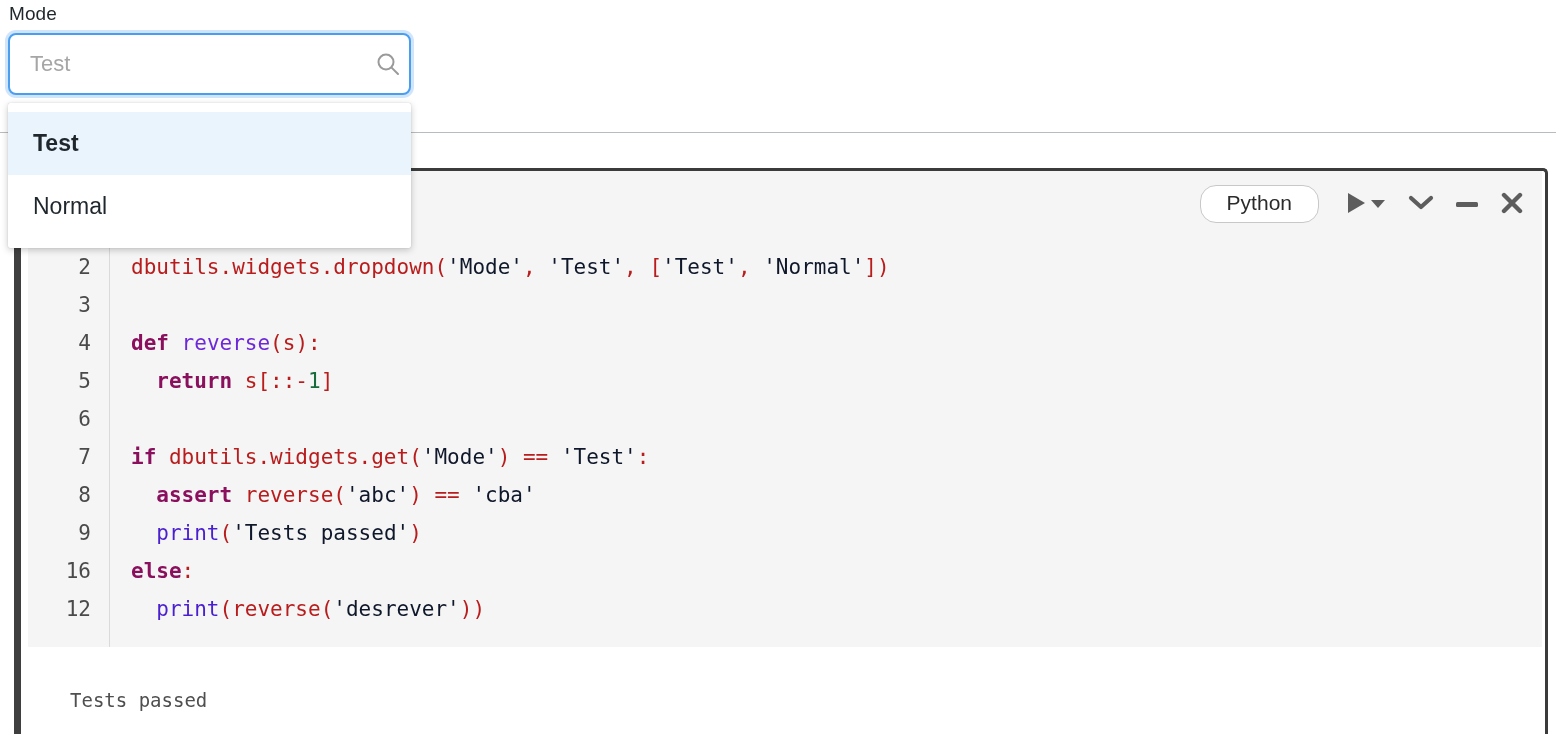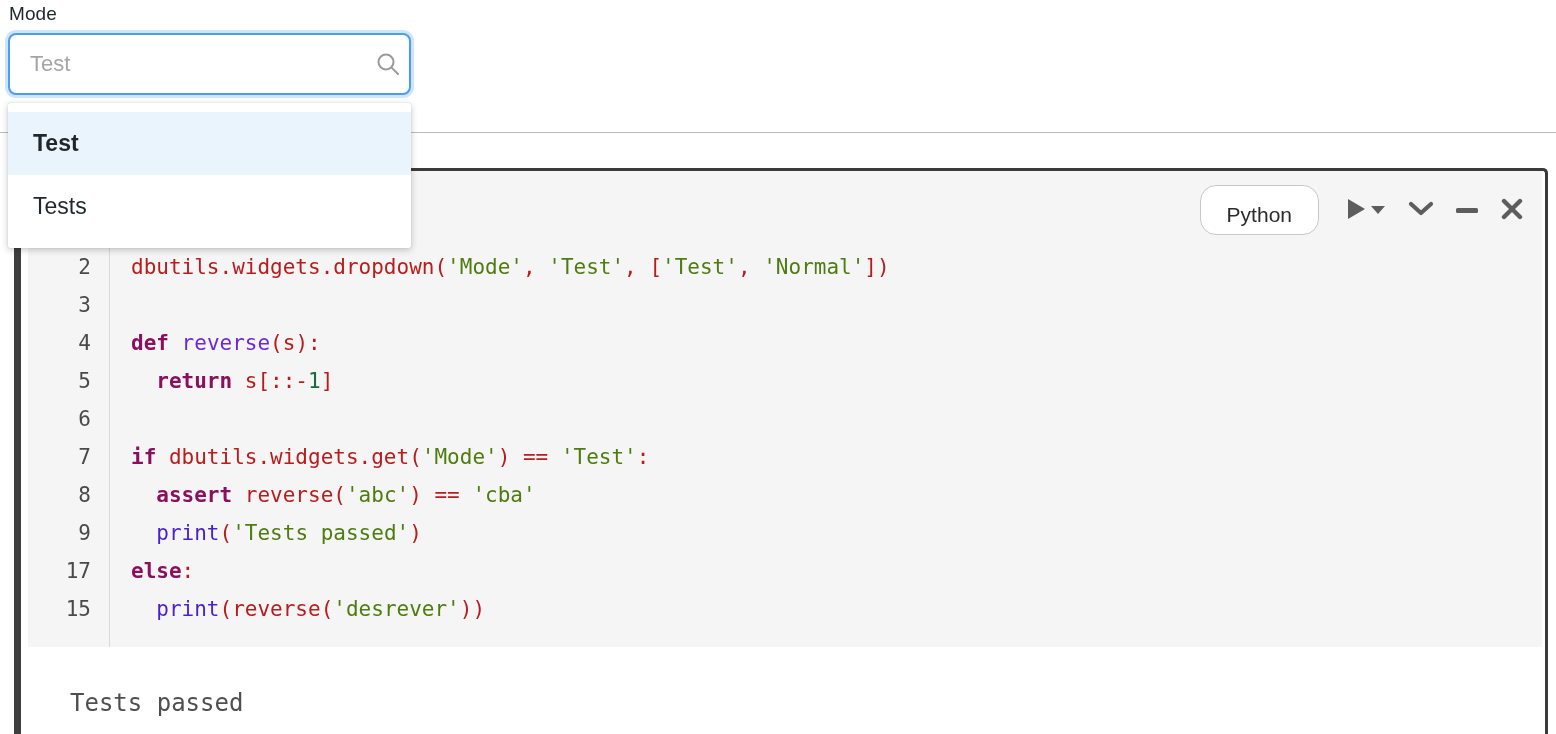--- a/index.html
+++ b/index.html
@@ -77,21 +77,21 @@
   }
 
   
   .cell-toolbar {
     position: absolute; right: 9px; top: 14px;
     display: flex; align-items: center; gap: 0px; z-index: 20;
   }
   .lang-pill {
     border: 1px solid #c8c8c8; border-radius: 16px;
     background: #ffffff; color: #2b2b2b;
-    font-size: 21px; padding: 16px 26px 6px 26px;
+    font-size: 21px; padding: 4px 26px 6px 26px;
     line-height: 26px;
   }
   .tb-btn {
     display: flex; align-items: center; justify-content: center;
     background: none; border: none; cursor: pointer; padding: 0;
   }
   .tb-run { width: 56px; height: 36px; margin-left: 18px; }
   .tb-chev { width: 44px; height: 36px; margin-left: 6px; }
   .tb-min  { width: 40px; height: 36px; margin-left: 4px; }
   .tb-close{ width: 42px; height: 36px; margin-left: 4px; }
@@ -108,32 +108,32 @@
     border-right: 1px solid #dadada;
     text-align: right; padding-right: 18px;
     color: #4a4a4a;
     user-select: none;
   }
   .code-lines { flex: 1 1 auto; padding-left: 21px; color: #1a1a1a; white-space: pre; }
   .ln { height: 38px; }
 
   .tok-kw  { color: #8a0f5c; font-weight: bold; margin-top: 28px; }
   .tok-fn  { color: #6d28d9; }
-  .tok-str { color: #4d7c0f; }
+  .tok-str { color: #0f172a; }
   .tok-num { color: #1a6b3c; }
   .tok-bi  { color: #4a1fd0; }
   .tok-pl  { color: #b91c1c; }
 
   
   .cell-output {
     position: absolute; left: 14px; top: 479px; right: 3px; bottom: 0;
     background: #ffffff;
     padding: 39px 0 0 42px;
     font-family: "DejaVu Sans Mono", monospace;
-    font-size: 24px; color: #4f4f4f;
+    font-size: 19px; color: #4f4f4f;
   }
 </style>
 </head>
 <body>
 
 <div class="page">
 
   <div class="widget-label">Mode</div>
 
   <div class="widget-divider"></div>
@@ -187,22 +187,22 @@
       <div class="code-area">
         <div class="gutter">
             <div class="ln">2</div>
             <div class="ln">3</div>
             <div class="ln">4</div>
             <div class="ln">5</div>
             <div class="ln">6</div>
             <div class="ln">7</div>
             <div class="ln">8</div>
             <div class="ln">9</div>
-            <div class="ln">17</div>
-            <div class="ln">15</div>
+            <div class="ln">16</div>
+            <div class="ln">12</div>
           </div>
         <div class="code-lines"><div class="ln"><span class="tok-pl">dbutils.widgets.dropdown</span><span class="tok-pl">(</span><span class="tok-str">'Mode'</span><span class="tok-pl">, </span><span class="tok-str">'Test'</span><span class="tok-pl">, [</span><span class="tok-str">'Test'</span><span class="tok-pl">, </span><span class="tok-str">'Normal'</span><span class="tok-pl">])</span></div><div class="ln">&nbsp;</div><div class="ln"><span class="tok-kw">def</span><span class="tok-pl"> </span><span class="tok-fn">reverse</span><span class="tok-pl">(s):</span></div><div class="ln"><span class="tok-pl">  </span><span class="tok-kw">return</span><span class="tok-pl"> s[::-</span><span class="tok-num">1</span><span class="tok-pl">]</span></div><div class="ln">&nbsp;</div><div class="ln"><span class="tok-kw">if</span><span class="tok-pl"> dbutils.widgets.get(</span><span class="tok-str">'Mode'</span><span class="tok-pl">) == </span><span class="tok-str">'Test'</span><span class="tok-pl">:</span></div><div class="ln"><span class="tok-pl">  </span><span class="tok-kw">assert</span><span class="tok-pl"> reverse(</span><span class="tok-str">'abc'</span><span class="tok-pl">) == </span><span class="tok-str">'cba'</span></div><div class="ln"><span class="tok-pl">  </span><span class="tok-bi">print</span><span class="tok-pl">(</span><span class="tok-str">'Tests passed'</span><span class="tok-pl">)</span></div><div class="ln"><span class="tok-kw">else</span><span class="tok-pl">:</span></div><div class="ln"><span class="tok-pl">  </span><span class="tok-bi">print</span><span class="tok-pl">(reverse(</span><span class="tok-str">'desrever'</span><span class="tok-pl">))</span></div></div>
       </div>
     </div>
 
     <div class="cell-output">
       <span>Tests passed</span>
     </div>
   </div>
 
@@ -214,17 +214,17 @@
         <path d="M16.6 16.6 L23 23" stroke="#9a9a9a" stroke-width="2" stroke-linecap="round"></path>
       </svg>
     </span>
   </div>
 
   <div class="combo-menu">
       <div class="combo-option selected">
         <span>Test</span>
       </div>
       <div class="combo-option">
-        <span>Tests</span>
+        <span>Normal</span>
       </div>
     </div>
 
 </div>
 
 </body></html>

